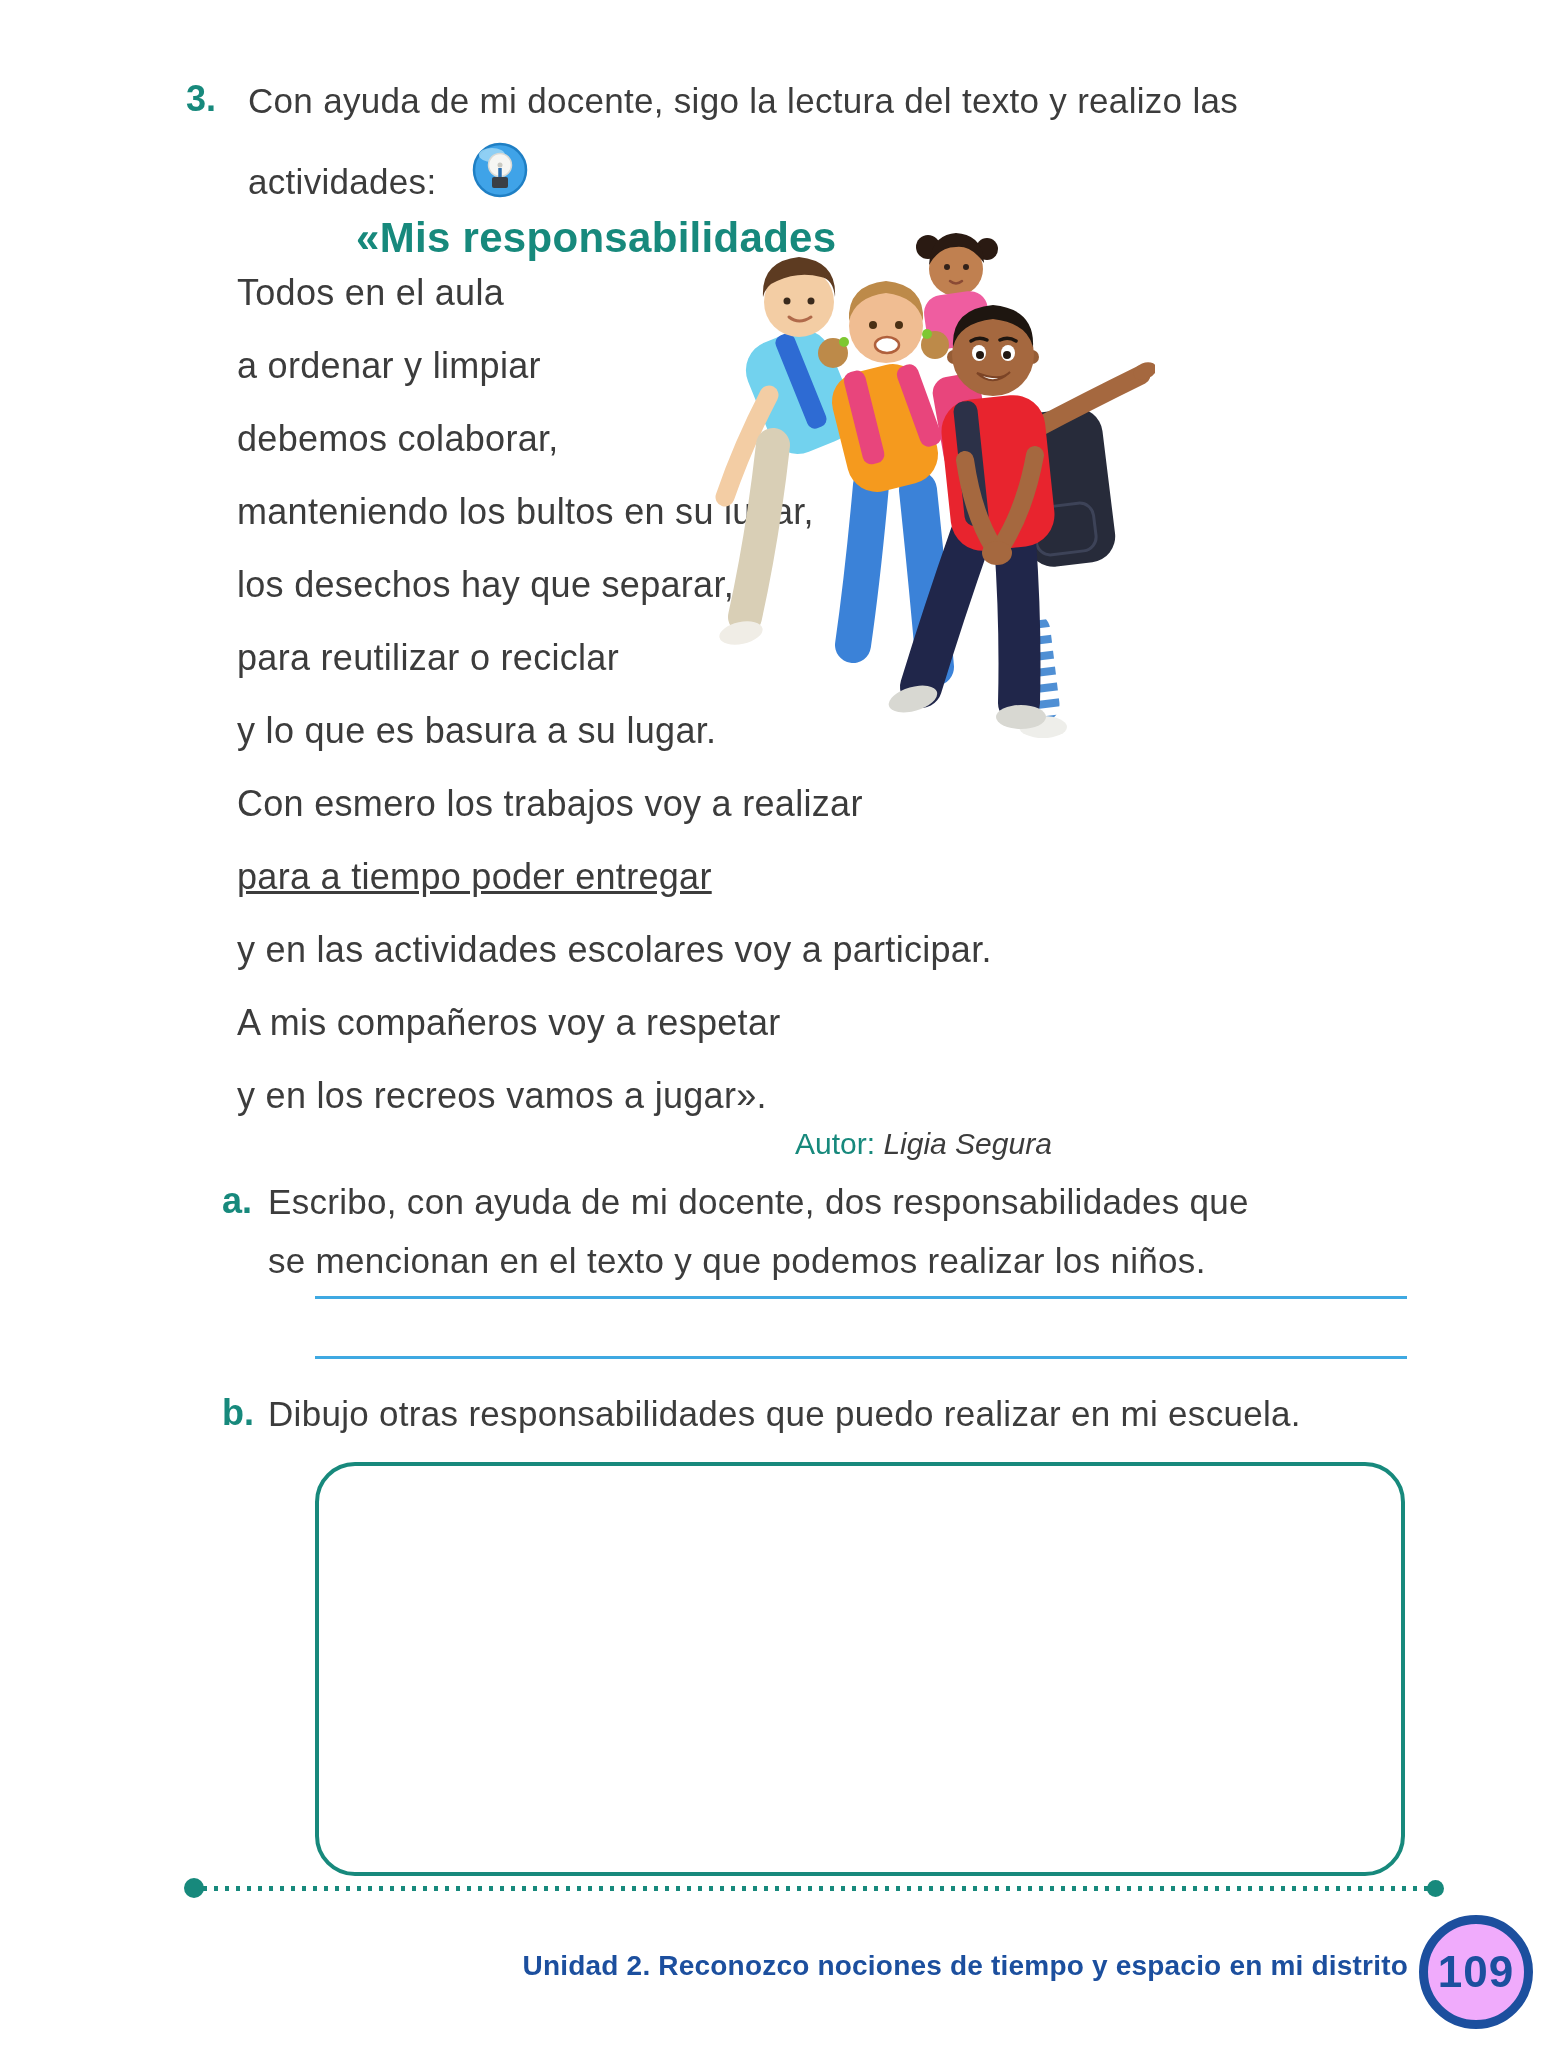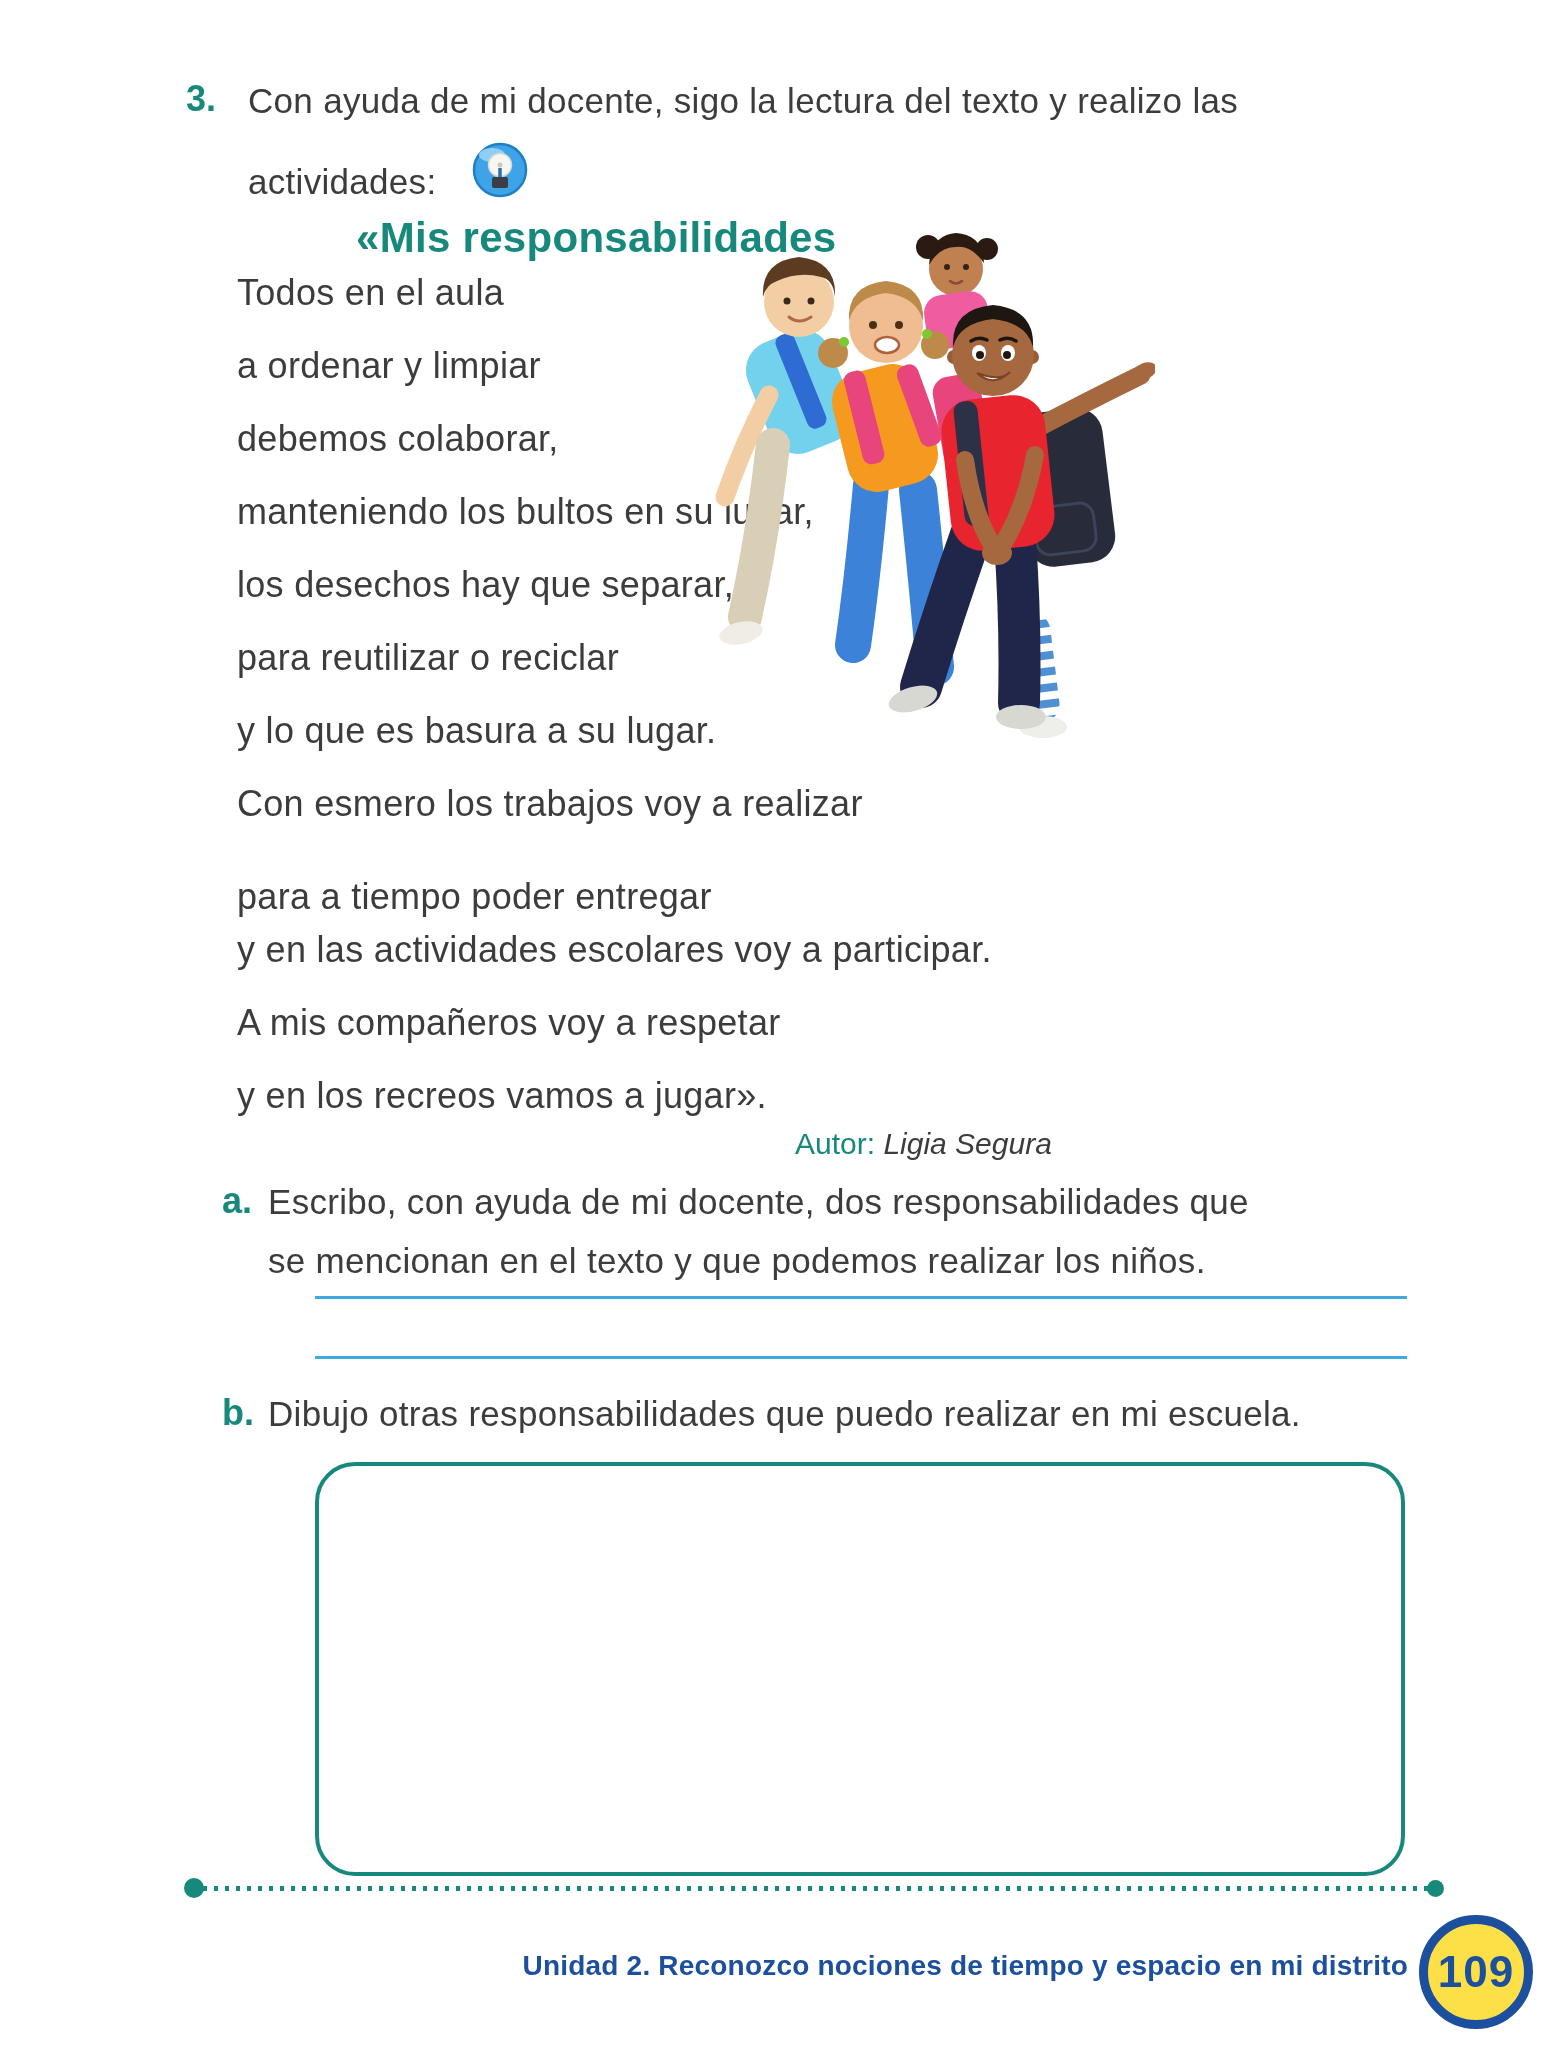--- a/index.html
+++ b/index.html
@@ -30,21 +30,21 @@
   }
   .rule-dot{position:absolute;width:20px;height:20px;border-radius:50%;background:#17897C;top:-8px;}
   .rule-dot.left{left:-8px;}
   .rule-dot.right{right:-6px;width:17px;height:17px;top:-6px;}
   .footer-text{
     position:absolute;right:156px;top:1950px;
     font-size:28px;font-weight:bold;color:#1C4F9E;white-space:nowrap;letter-spacing:.2px;
   }
   .page-circle{
     position:absolute;left:1419px;top:1915px;width:96px;height:96px;
-    border:9px solid #1C4F9E;border-radius:50%;background:#fde047;
+    border:9px solid #1C4F9E;border-radius:50%;background:#f0abfc;
     display:flex;align-items:center;justify-content:center;
   }
   .page-circle span{font-size:44px;font-weight:bold;color:#1C4F9E;letter-spacing:1px;}
   .icon-bulb{vertical-align:middle;}
 </style>
 </head>
 <body>
 
 <div class="page">
 
@@ -64,21 +64,21 @@
   <span class="abs poem-title" style="left:340px;top:214px;white-space:nowrap;">«Mis responsabilidades</span>
 
   <span class="poem-line" style="top:272px;">Todos en el aula</span>
   <span class="poem-line" style="top:345px;">a ordenar y limpiar</span>
   <span class="poem-line" style="top:418px;">debemos colaborar,</span>
   <span class="poem-line" style="top:491px;">manteniendo los bultos en su lugar,</span>
   <span class="poem-line" style="top:564px;">los desechos hay que separar,</span>
   <span class="poem-line" style="top:637px;">para reutilizar o reciclar</span>
   <span class="poem-line" style="top:710px;">y lo que es basura a su lugar.</span>
   <span class="poem-line" style="top:783px;">Con esmero los trabajos voy a realizar</span>
-  <span class="poem-line" style="top:876px;">para a tiempo poder entregar</span>
+  <span class="poem-line" style="top:856px;text-decoration:underline;">para a tiempo poder entregar</span>
   <span class="poem-line" style="top:929px;">y en las actividades escolares voy a participar.</span>
   <span class="poem-line" style="top:1002px;">A mis compañeros voy a respetar</span>
   <span class="poem-line" style="top:1075px;">y en los recreos vamos a jugar».</span>
 
   <span class="abs author-line" style="left:795px;top:1127px;">
     <span class="teal">Autor:</span>
     <span class="author-name">Ligia Segura</span>
   </span>
 
   <span class="abs num-label" style="left:222px;top:1180px;">a.</span>

